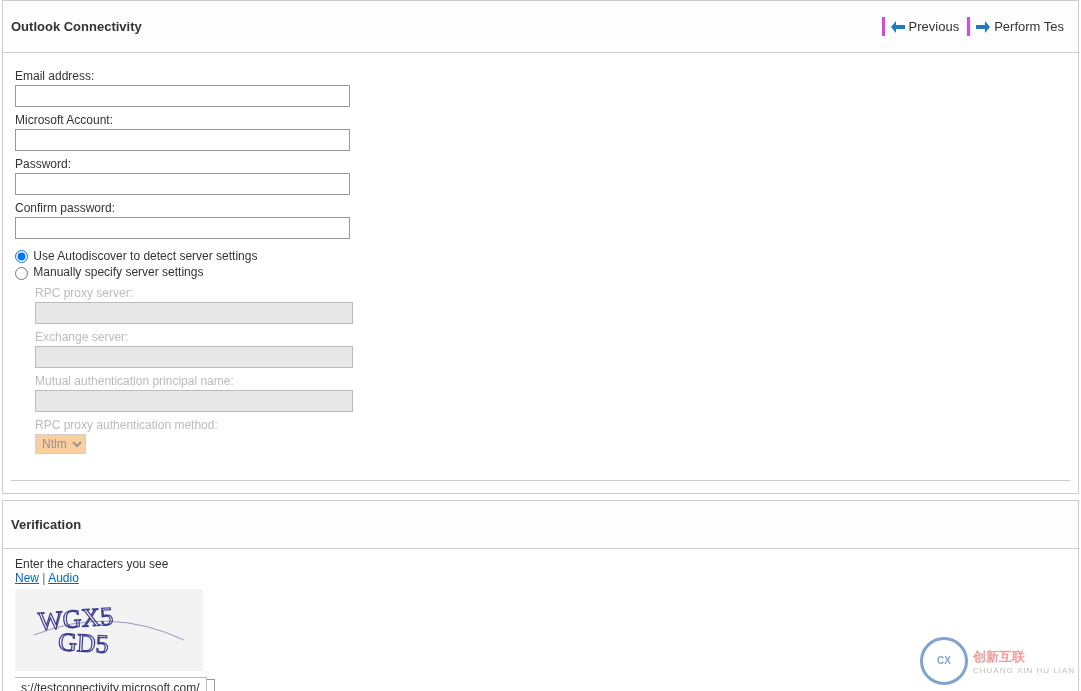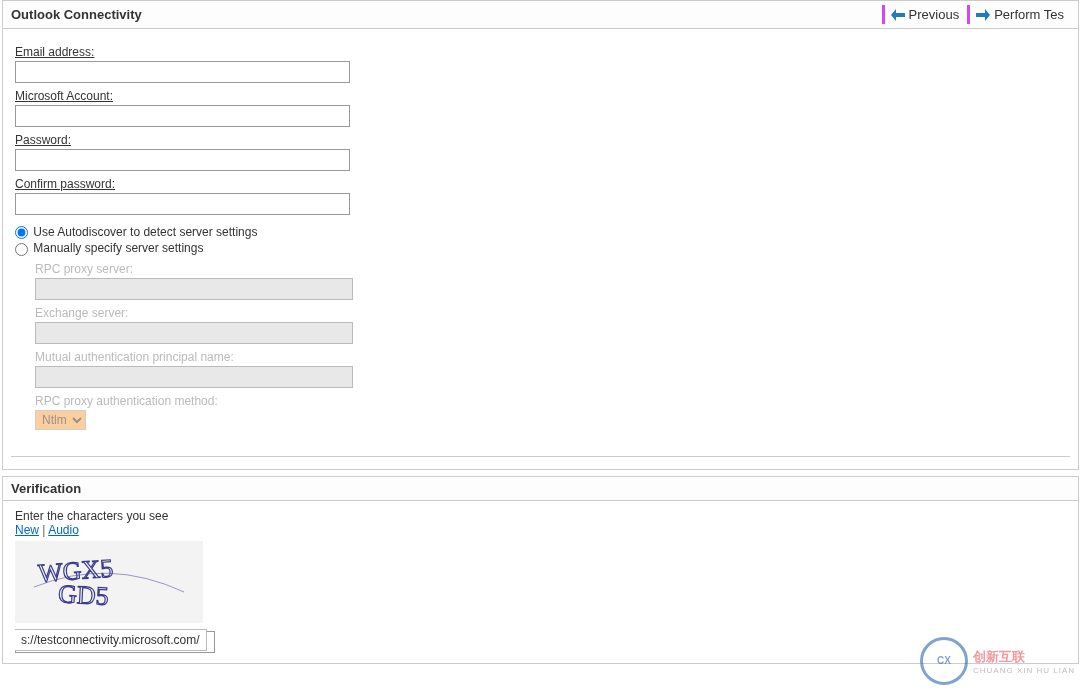--- a/index.html
+++ b/index.html
@@ -1,24 +1,24 @@
 <!DOCTYPE html>
 <html><head>
   <meta charset="utf-8">
   <style>
     * { box-sizing: border-box; margin: 0; padding: 0; }
     body { font-family: "Segoe UI", Tahoma, sans-serif; font-size: 12px; color: #333; background: #fff; }
     .panel { border: 1px solid #ccc; margin: 0 2px 6px 2px; background: #fff; }
-    .panel-header { display: flex; justify-content: space-between; align-items: center; border-bottom: 1px solid #ccc; padding: 4px 8px; background: #fdfdfd; }
+    .panel-header { display: flex; justify-content: space-between; align-items: center; border-bottom: 1px solid #ccc; padding: 16px 8px; background: #fdfdfd; }
     .panel-title { font-weight: bold; font-size: 13px; color: #333; }
     .header-buttons { display: flex; gap: 2px; }
     .hbtn { display: flex; align-items: center; gap: 4px; padding: 2px 6px; font-size: 13px; color: #333; cursor: pointer; border-left: 3px solid #d946ef; }
     .hbtn .arrow { width: 14px; height: 12px; display: inline-block; }
     .form-area { padding: 10px 12px 8px 12px; }
-    .field-label { display: block; margin-top: 6px; margin-bottom: 2px; font-size: 12px; text-decoration: underline; }
+    .field-label { display: block; margin-top: 6px; margin-bottom: 2px; font-size: 12px; }
     .text-input { width: 335px; height: 22px; border: 1px solid #999; padding: 2px 4px; font-size: 12px; }
     .radio-row { margin-top: 10px; }
     .radio-row label { font-size: 12px; margin-left: 2px; }
     .radio-row input[type="radio"] { vertical-align: middle; }
     .sub-block { margin-left: 20px; margin-top: 6px; }
     .sub-label { display: block; color: #bbb; font-size: 12px; margin-top: 6px; margin-bottom: 2px; }
     .sub-input { width: 318px; height: 22px; border: 1px solid #bbb; background: #e8e8e8; color: #888; padding: 2px 4px; }
     .sub-select { border: 1px solid #bbb; background: #fdba74; color: #666; font-size: 12px; padding: 1px 2px; }
     .divider { border: none; border-top: 1px solid #ccc; margin: 18px 8px 12px 8px; }
     .consent-row { display: flex; align-items: flex-start; gap: 10px; padding: 0 14px 12px 14px; }

